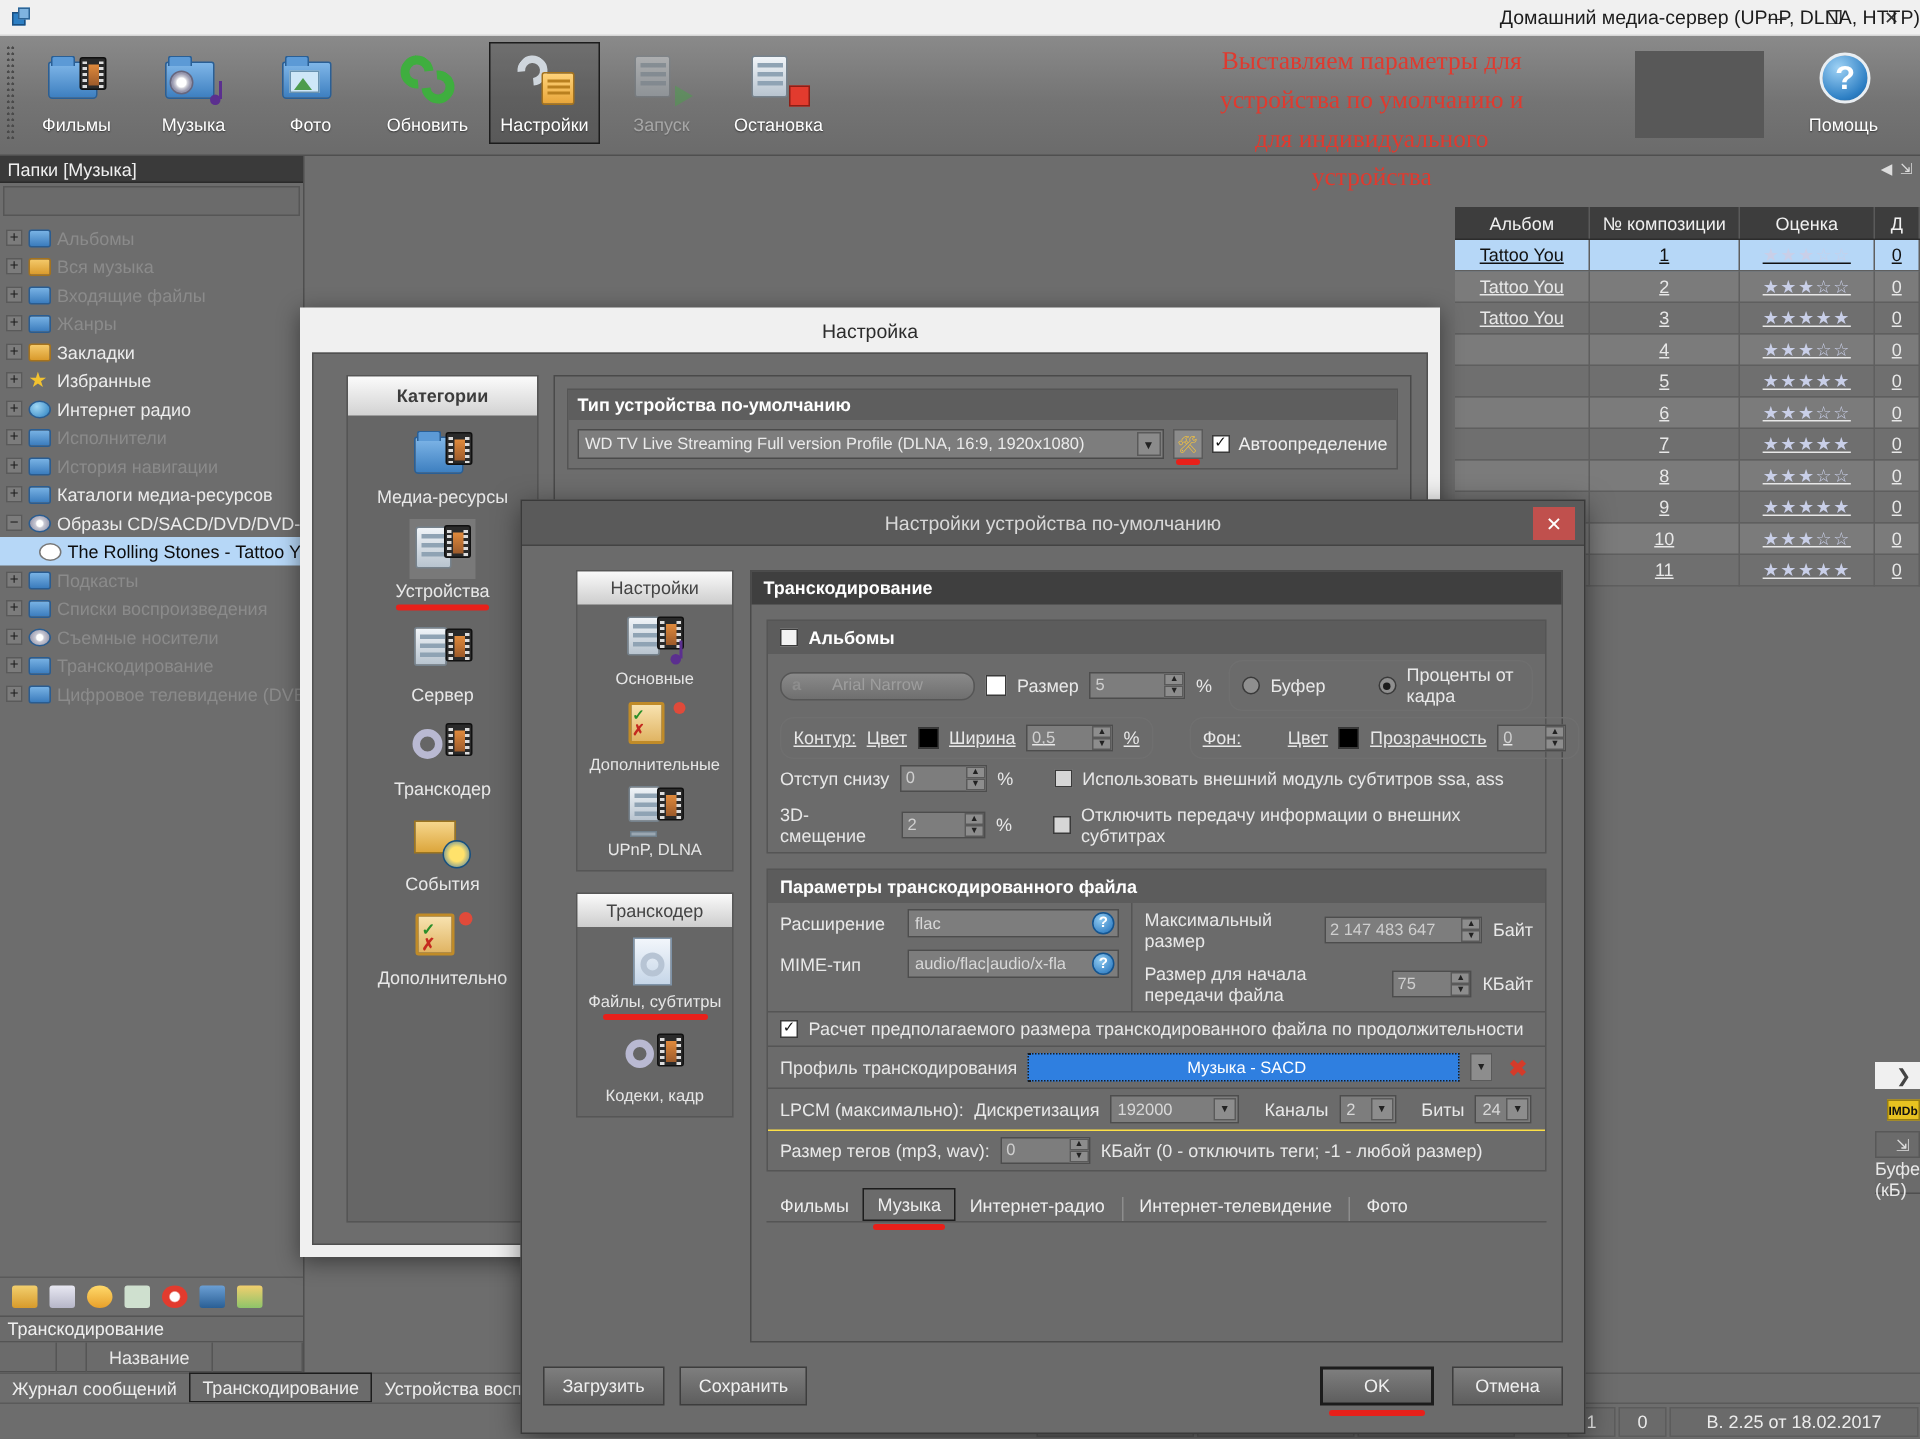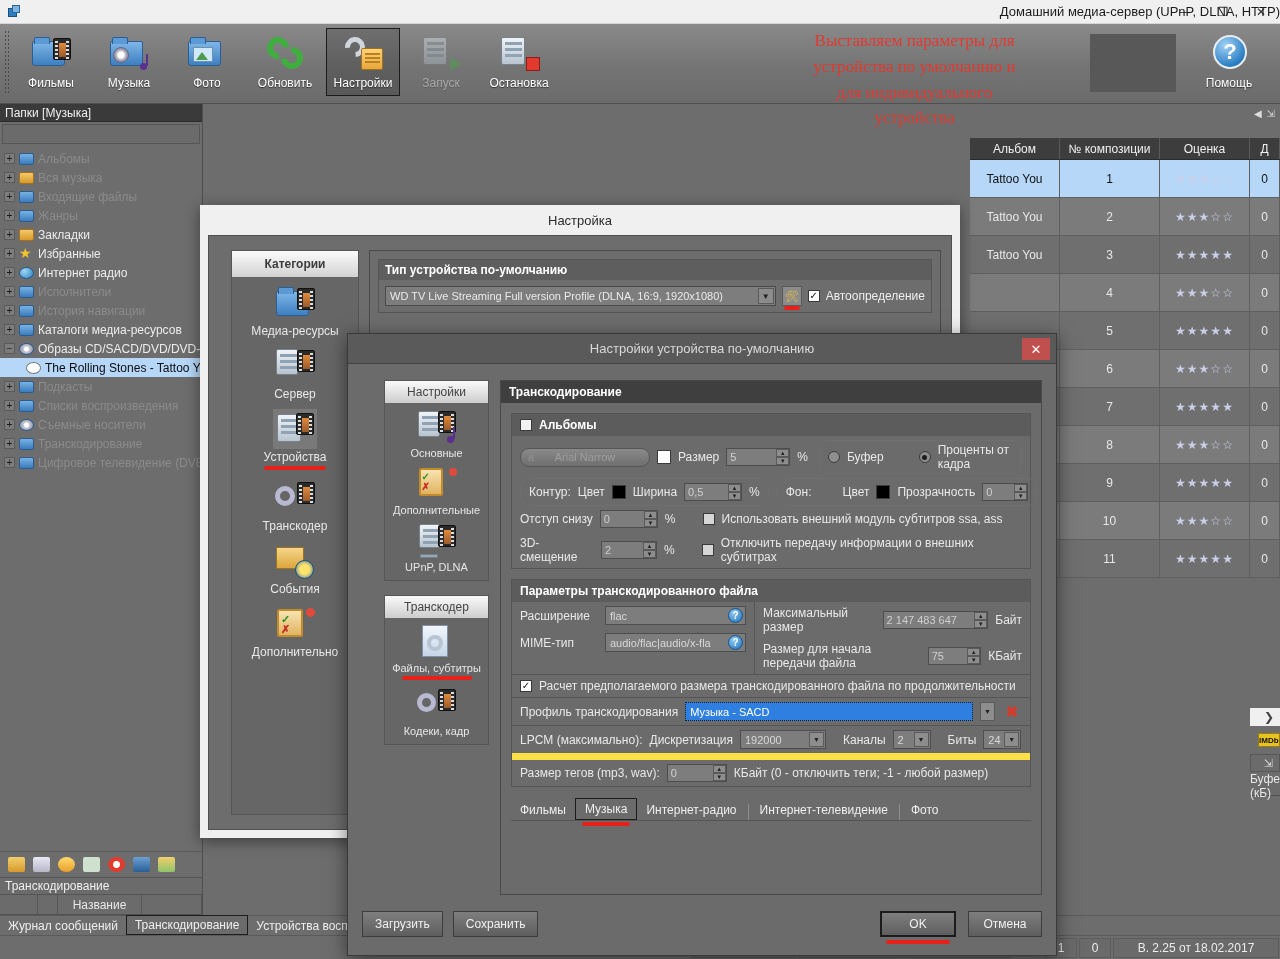--- a/index.html
+++ b/index.html
@@ -130,21 +130,21 @@
   .colhdr { height:20px; background:#6b6b6b; display:flex; align-items:center;
     border-bottom:1px solid #4f4f4f; font-size:12px; }
   .colhdr .c { border-right:1px solid #555; height:20px; display:flex; align-items:center; justify-content:center; }
 
   
   .rightpane { position:absolute; left:204px; right:0; top:0; bottom:0; }
   .rtable { position:absolute; left:766px; top:34px; right:0; height:296px; }
   .rthead { display:flex; height:22px; background:#3d3d3d; border-bottom:1px solid #2c2c2c; }
   .rthead div { border-right:1px solid #5a5a5a; display:flex; align-items:center; justify-content:center;
     font-size:12px; color:#f0f0f0; }
-  .rtrow { display:flex; height:38px; font-size:12px; }
+  .rtrow { display:flex; height:21px; font-size:12px;text-decoration:underline; }
   .rtrow.odd { background:#6f6f6f; }
   .rtrow.even { background:#7b7b7b; }
   .rtrow.sel { background:#b6d7f7; color:#111; }
   .rtrow div { border-right:1px solid #5f5f5f; border-bottom:1px solid #5f5f5f;
     display:flex; align-items:center; justify-content:center; }
   .stars { letter-spacing:1px; font-size:12px; color:#c9cfe8; }
   .rtoolbar { position:absolute; left:1046px; right:0; top:624px; height:24px; background:#6d6d6d;
     display:flex; align-items:center; gap:8px; padding-left:8px; }
   .imdb { width:26px; height:14px; background:#e8c220; color:#111; font-size:8px; font-weight:bold;
     display:flex; align-items:center; justify-content:center; border:1px solid #9a7f10; }
@@ -233,21 +233,21 @@
     display:inline-flex; align-items:center; justify-content:center; flex:0 0 auto; }
   .radio.on:after { content:""; width:5px; height:5px; border-radius:50%; background:#1c1c1c; }
   .subrow { border:1px solid #6f6f6f; border-radius:9px; margin:4px 8px; padding:4px 8px;
     display:flex; align-items:center; gap:7px; font-size:12px; }
   .help-i { width:15px; height:15px; border-radius:50%; background:radial-gradient(circle at 35% 30%,#8fcaf0,#1f6fba);
     color:#fff; font-size:10px; font-weight:bold; display:flex; align-items:center; justify-content:center;
     border:1px solid #14548f; }
   .txtbox { height:19px; background:#7d7d7d; border:1px solid #4d4d4d; display:flex; align-items:center;
     padding-left:4px; color:#d8d8d8; font-size:11px; overflow:hidden; white-space:nowrap; }
   .profilebox { flex:1; height:19px; background:#2f7fe0; border:1px dotted #1d1d1d; display:flex;
-    align-items:center; padding-left:4px; color:#fff; font-size:11px; }
+    align-items:center; padding-left:4px; color:#fff; font-size:11px;justify-content:center; }
   .redx { width:20px; height:19px; display:flex; align-items:center; justify-content:center;
     color:#d43b2a; font-weight:bold; font-size:15px; }
   .ddl { height:19px; background:#7d7d7d; border:1px solid #4d4d4d; display:flex; align-items:center;
     padding-left:4px; color:#d8d8d8; font-size:11px; position:relative; }
   .ddl .arrow { position:absolute; right:1px; top:1px; bottom:1px; width:15px; background:#8d8d8d;
     border:1px solid #5a5a5a; display:flex; align-items:center; justify-content:center; font-size:7px; color:#222; }
   .tabs { display:flex; align-items:flex-end; margin:8px 10px 0 10px; border-bottom:1px solid #555;
     height:24px; position:relative; }
   .tab { padding:3px 9px; font-size:12px; color:#eee; cursor:pointer; position:relative; }
   .tab.active { border:1px solid #1d1d1d; background:#6b6b6b; }
@@ -640,39 +640,39 @@
           <div class="catitem">
             <div class="ci">
                 <div class="fold"></div>
                 <div class="film">
                   <div class="filmimg"></div>
                 </div>
               </div>
             <div class="cl">Медиа-ресурсы</div>
           </div>
 
+          <div class="catitem active">
+            <div class="ci">
+                <div class="srv" style="left:4px;top:5px"></div>
+                <div class="film" style="right:3px;top:4px">
+                  <div class="filmimg"></div>
+                </div>
+              </div>
+            <div class="cl">Устройства</div>
+            <div class="redline"></div>
+          </div>
+
           <div class="catitem">
             <div class="ci">
                 <div class="srv" style="left:3px;top:3px;width:22px;height:26px"></div>
                 <div class="film" style="right:2px;top:4px">
                   <div class="filmimg"></div>
                 </div>
               </div>
             <div class="cl">Сервер</div>
-          </div>
-
-          <div class="catitem active">
-            <div class="ci">
-                <div class="srv" style="left:4px;top:5px"></div>
-                <div class="film" style="right:3px;top:4px">
-                  <div class="filmimg"></div>
-                </div>
-              </div>
-            <div class="cl">Устройства</div>
-            <div class="redline"></div>
           </div>
 
           <div class="catitem">
             <div class="ci">
               <div style="position:absolute;left:2px;top:8px;width:20px;height:20px;border-radius:50%;border:5px solid #b9b9d2"></div>
               <div class="film" style="right:2px;top:4px">
                   <div class="filmimg"></div>
                 </div>
             </div>
             <div class="cl">Транскодер</div>
@@ -805,21 +805,21 @@
             </div>
             <span>%</span>
             <div style="flex:1; display:flex; align-items:center; gap:7px; border:1px solid #6f6f6f; border-radius:9px; padding:2px 8px; margin-left:4px;">
               <span class="radio"></span>
               <span>Буфер</span>
               <span class="radio on" style="margin-left:28px"></span>
               <span>Проценты от кадра</span>
             </div>
           </div>
 
-          <div style="display:flex; gap:8px; padding:0 8px;">
+          <div style="display:flex; gap:24px; padding:0 8px;text-decoration:underline;">
             <div class="subrow" style="flex:1; margin:0">
               <span>Контур:</span>
               <span>Цвет</span>
               <span class="swatch" style="background:#000"></span>
               <span>Ширина</span>
               <span class="spin" style="width:58px">
                 <span>0,5</span>
                 <span class="btns">
                     <i>▲</i>
                     <i>▼</i>
@@ -943,21 +943,21 @@
               <span>2</span>
               <span class="arrow">▼</span>
             </span>
             <span style="margin-left:10px">Биты</span>
             <span class="ddl" style="width:38px">
               <span>24</span>
               <span class="arrow">▼</span>
             </span>
           </div>
 
-          <div class="row" style="border-top:7px solid #fde047">
+          <div class="row" style="border-top:1px solid #fde047">
             <span>Размер тегов (mp3, wav):</span>
             <span class="spin" style="width:60px">
               <span>0</span>
               <span class="btns">
                   <i>▲</i>
                   <i>▼</i>
                 </span>
             </span>
             <span>КБайт (0 - отключить теги; -1 - любой размер)</span>
           </div>

